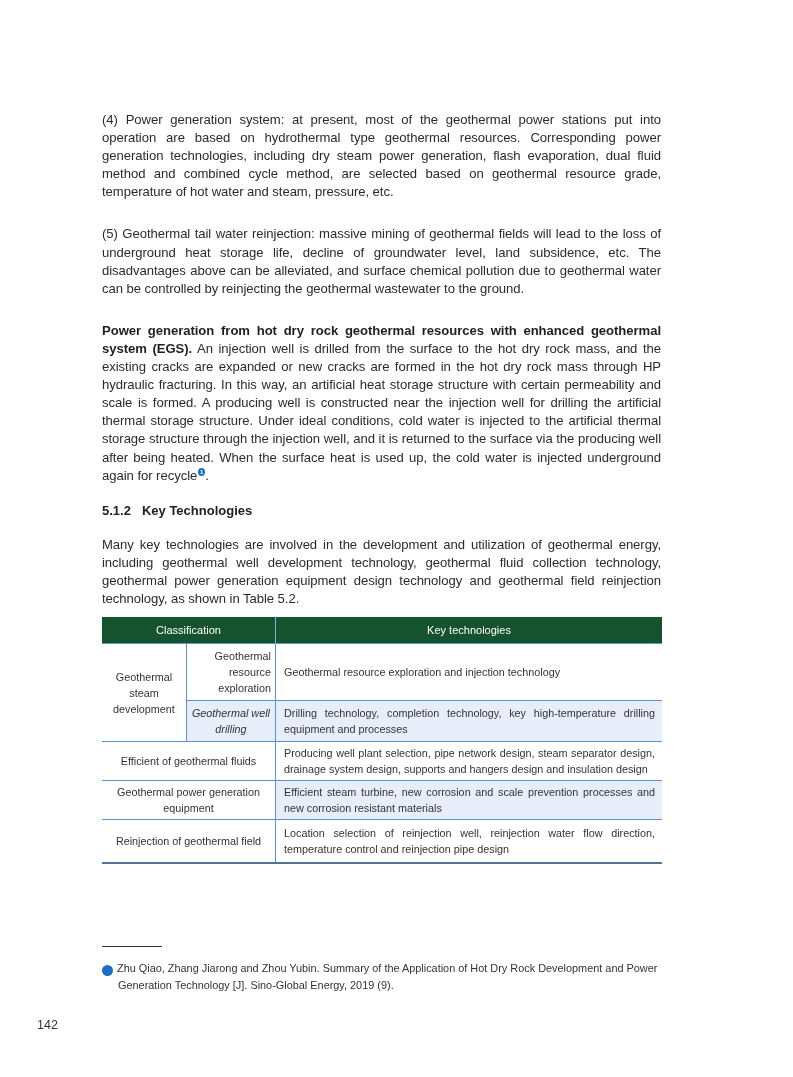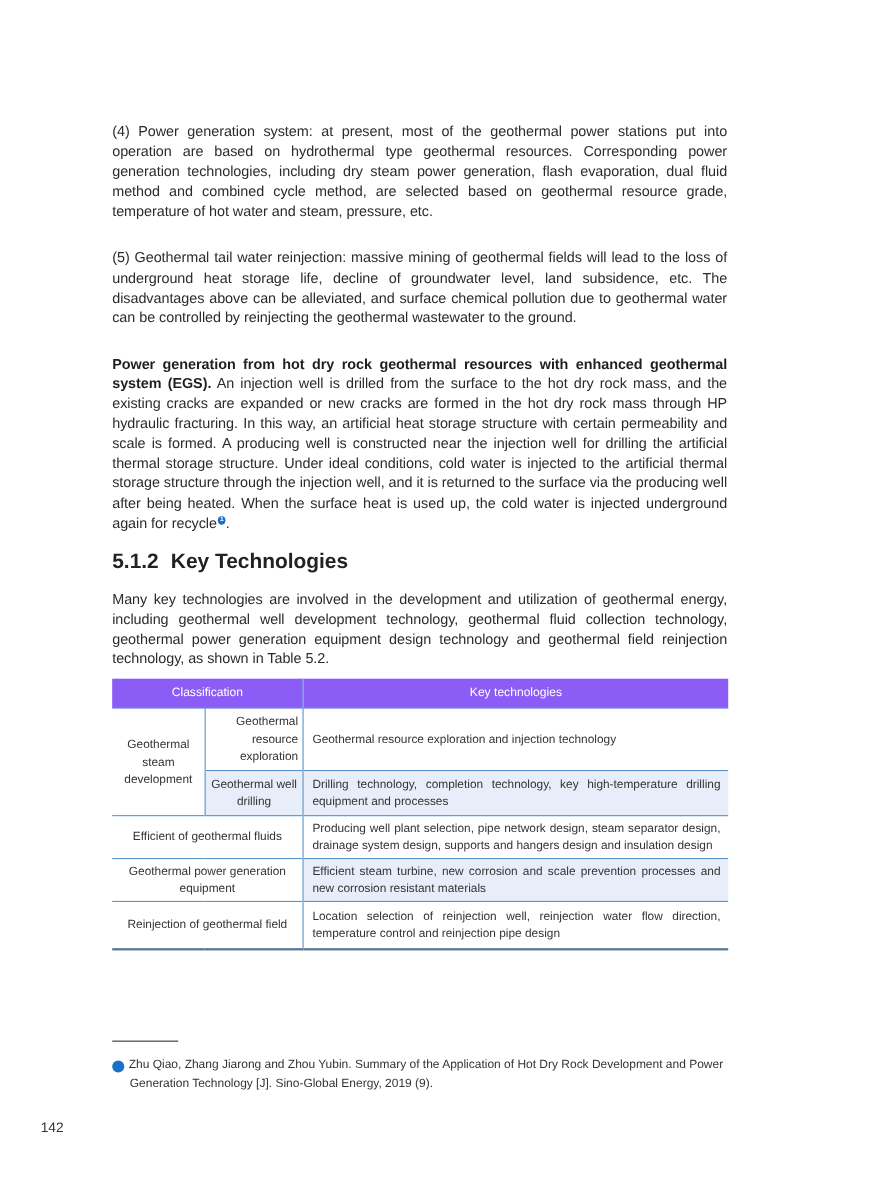--- a/index.html
+++ b/index.html
@@ -39,21 +39,21 @@
       color: #fff;
       font-size: 6px;
       line-height: 8px;
       text-align: center;
       vertical-align: super;
       font-weight: bold;
       margin-left: 1px;
     }
     h3.section {
       margin: 17px 0 0 0;
-      font-size: 19px;
+      font-size: 13px;
       line-height: 18px;
       font-weight: bold;
       color: #222;
     }
     h3.section .num { margin-right: 11px; }
     p.intro { margin-top: 16px !important; }
     .table-caption {
       margin-top: 27px;
       text-align: center;
       font-size: 10.6px;
@@ -64,21 +64,21 @@
     .table-caption .tnum { margin-right: 10px; }
     table.tech {
       margin-top: 9px;
       width: 560px;
       border-collapse: collapse;
       font-size: 10.8px;
       line-height: 16px;
       color: #333;
     }
     table.tech th {
-      background: #8b5cf6;
+      background: #14532d;
       color: #ffffff;
       font-weight: normal;
       height: 26px;
       padding: 0;
       font-size: 11px;
     }
     table.tech th.c1 { width: 173px; border-right: 1px solid #7fb0e0; }
     table.tech td {
       padding: 3px 6px;
       border-top: 1px solid #5a94cc;
@@ -157,21 +157,21 @@
         <th>Key technologies</th>
       </tr>
     </thead>
     <tbody>
       <tr>
         <td class="center" rowspan="2" style="width:70px;">Geothermal steam development</td>
         <td class="center sub" style="width:78px; padding:4px 4px;text-align:right;">Geothermal resource exploration</td>
         <td class="kt" style="height:48px;">Geothermal resource exploration and injection technology</td>
       </tr>
       <tr class="tint">
-        <td class="center sub" style="padding:4px 4px;">Geothermal well drilling</td>
+        <td class="center sub" style="padding:4px 4px;font-style:italic;">Geothermal well drilling</td>
         <td class="kt">Drilling technology, completion technology, key high-temperature drilling equipment and processes</td>
       </tr>
       <tr>
         <td class="center" colspan="2">Efficient of geothermal fluids</td>
         <td class="kt">Producing well plant selection, pipe network design, steam separator design, drainage system design, supports and hangers design and insulation design</td>
       </tr>
       <tr>
         <td class="center" colspan="2">Geothermal power generation equipment</td>
         <td class="kt tintcell">Efficient steam turbine, new corrosion and scale prevention processes and new corrosion resistant materials</td>
       </tr>

